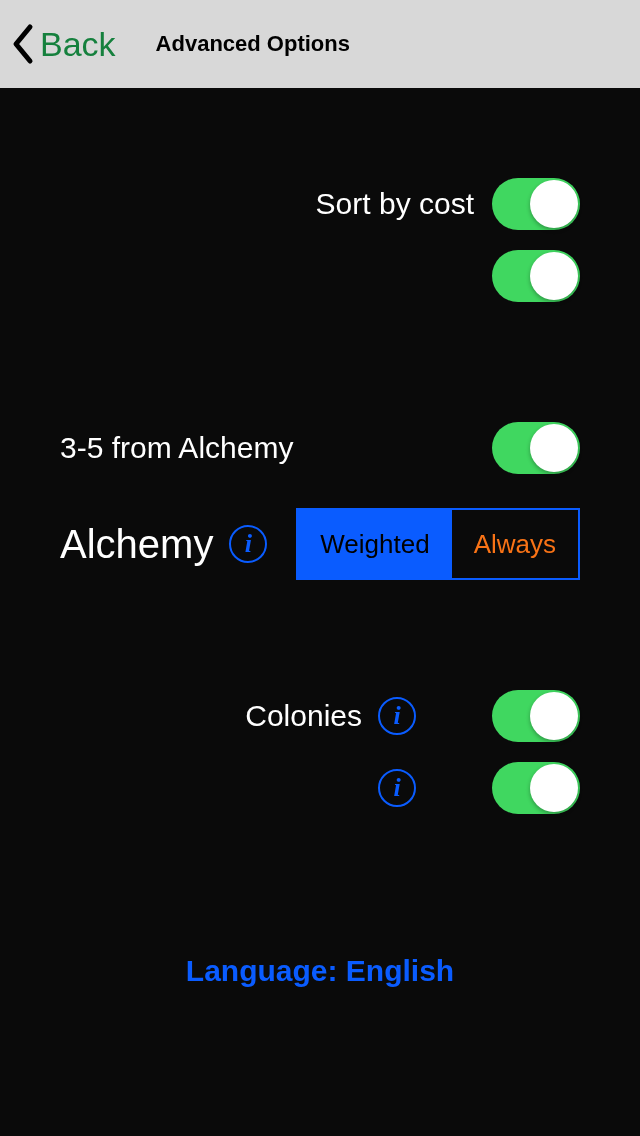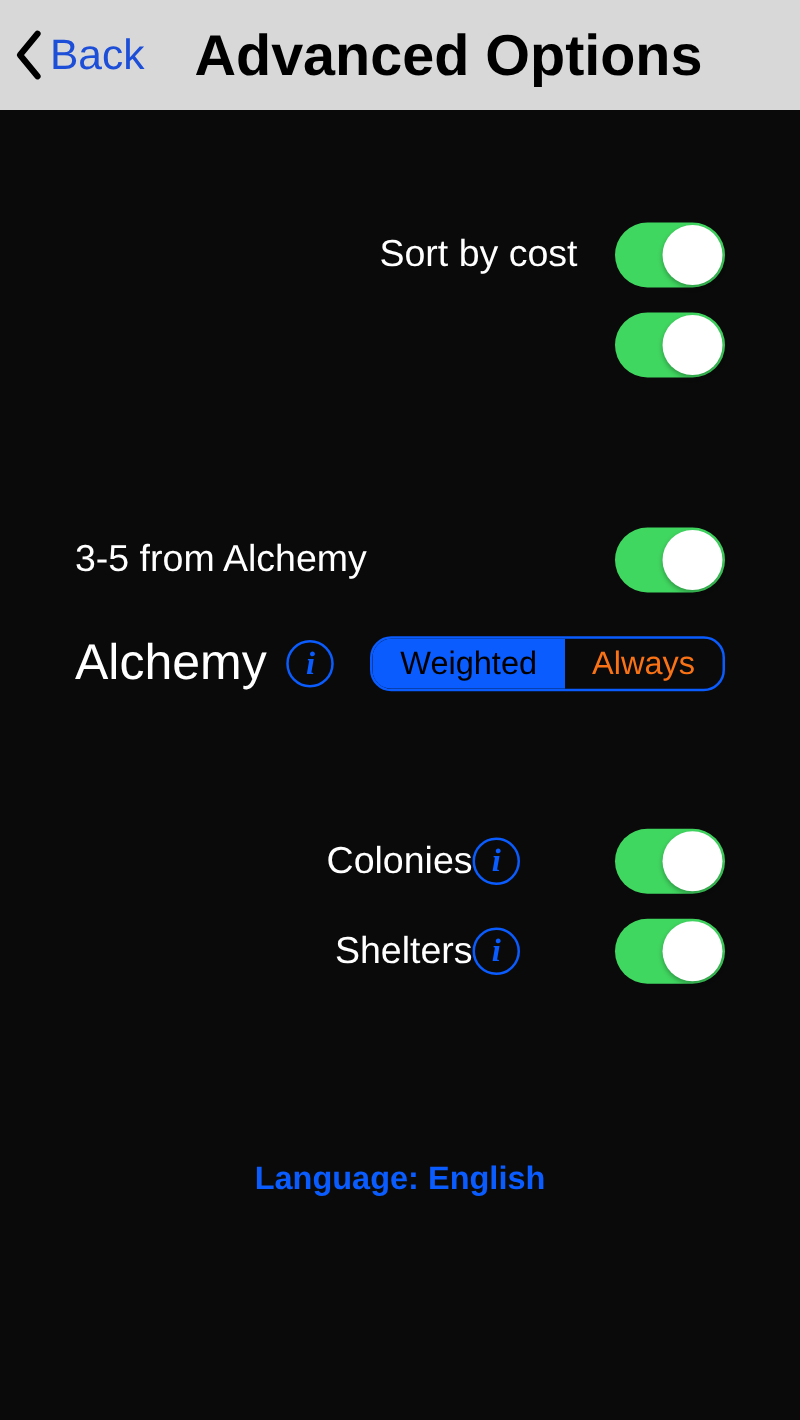--- a/index.html
+++ b/index.html
@@ -22,38 +22,38 @@
       align-items: center;
       gap: 4px;
       cursor: pointer;
     }
     .chevron {
       width: 26px;
       height: 42px;
     }
     .back-text {
       font-size: 34px;
-      color: #1d4ed8;
+      color: #15803d;
       font-weight: 400;
     }
     .title {
-      font-size: 46px;
+      font-size: 22px;
       font-weight: 700;
       color: #000;
       margin-left: 40px;
     }
     .content {
       padding: 20px 60px 0 60px;
       color: #fff;
     }
     .row {
       display: flex;
       align-items: center;
       justify-content: flex-end;
-      gap: 30px;
+      gap: 18px;
       height: 72px;
     }
     .row-label {
       font-size: 30px;
       color: #fff;
       font-weight: 400;
       white-space: nowrap;
     }
     .toggle {
       width: 88px;
@@ -96,23 +96,23 @@
       align-items: center;
       gap: 16px;
       margin-top: 24px;
     }
     .alchemy-row .row-label {
       font-size: 40px;
     }
     .segmented {
       display: flex;
       border: 2px solid #0a5cff;
-      border-radius: 17px;
+      border-radius: 0;
       overflow: hidden;
-      height: 44px;
+      height: 72px;
       margin-left: auto;
     }
     .seg {
       padding: 0 22px;
       display: flex;
       align-items: center;
       justify-content: center;
       font-size: 26px;
       cursor: pointer;
     }
@@ -138,26 +138,26 @@
       display: flex;
       align-items: center;
       justify-content: flex-end;
       gap: 16px;
       height: 72px;
       padding-right: 0;
     }
     .row-mid .label-group {
       display: flex;
       align-items: center;
-      gap: 0;
+      gap: 16px;
       margin-right: 60px;
     }
     .language {
       text-align: center;
-      font-size: 26px;
+      font-size: 30px;
       font-weight: 700;
       color: #0a5cff;
       margin-top: 130px;
       cursor: pointer;
     }
   </style>
 </head>
 <body>
 
 <div class="header">
@@ -214,21 +214,20 @@
       <span class="row-label">Colonies</span>
       <div class="info-icon">i</div>
     </div>
     <div class="toggle">
         <div class="knob"></div>
       </div>
   </div>
 
   <div class="row-mid">
     <div class="label-group">
-      <span class="row-label">Shelters</span>
       <div class="info-icon">i</div>
     </div>
     <div class="toggle">
         <div class="knob"></div>
       </div>
   </div>
 
   <div class="language">Language: English</div>
 
 </div>

